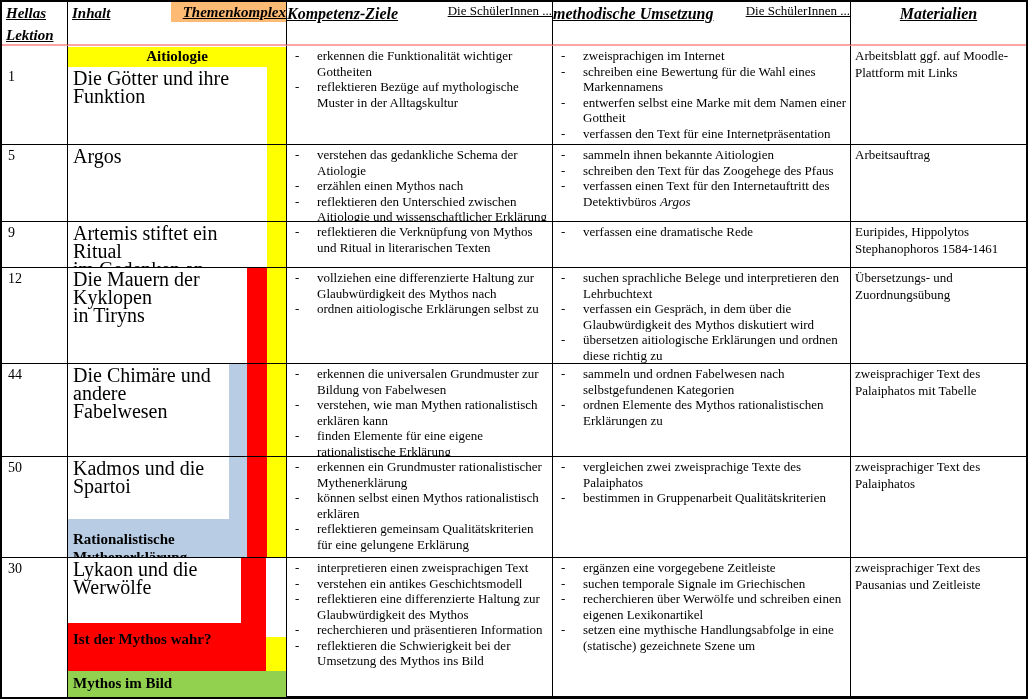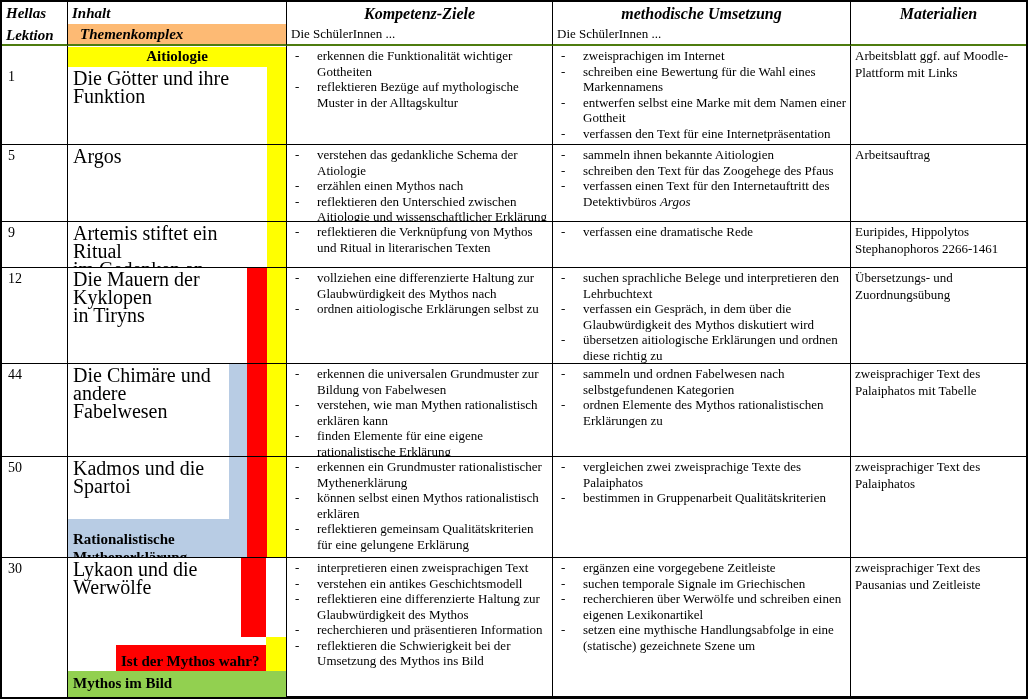--- a/index.html
+++ b/index.html
@@ -12,24 +12,24 @@
     position: absolute; left: 0; top: 0;
     display: grid;
     grid-template-columns: 66px 219px 266px 298px 175px;
     grid-template-rows: 44px 99px 77px 46px 96px 93px 101px 139px;
     border: 2px solid #000;
     width: 1028px; height: 699px;
   }
   .c { border-right: 1px solid #000; border-bottom: 1px solid #000; overflow: hidden; position: relative; background: #fff; }
   .c.last-col { border-right: none; }
   .c.last-row { border-bottom: none; }
-  .c.hdr { border-bottom: 2px solid #4d7c0f; }
-
-  
-  .hcell { display: flex; flex-direction: column; justify-content: space-between; }
+  .c.hdr { border-bottom: 2px solid #fca5a5; text-decoration: underline; }
+
+  
+  .hcell { display: flex; flex-direction: row; justify-content: space-between; }
   .h-bold-it { font-weight: bold; font-style: italic; font-size: 15px; line-height: 21px; padding: 1px 4px 0 4px; }
   .h-title { font-weight: bold; font-style: italic; font-size: 16px; line-height: 22px; text-align: center; padding-top: 1px; }
   .h-sub { font-size: 13px; line-height: 18px; padding: 0 0 1px 4px; }
   .gray-band { background: #fdba74; height: 20px; font-weight: bold; font-style: italic; font-size: 15px; line-height: 20px; padding-left: 12px; }
 
   
   .num { font-size: 14px; line-height: 17px; padding: 2px 4px 0 6px; }
   .num.shifted { padding-top: 22px; }
 
   
@@ -175,21 +175,21 @@
       </div>
     </div>
     <div class="c">
       <div class="list">
         <div class="bl">
             <span class="d">-</span>
             <span class="t">verfassen eine dramatische Rede</span>
           </div>
       </div>
     </div>
-    <div class="c last-col mat">Euripides, Hippolytos Stephanophoros 2266-1461</div>
+    <div class="c last-col mat">Euripides, Hippolytos Stephanophoros 1584-1461</div>
 
     <div class="c num">12</div>
     <div class="c inhalt">
       <div class="strip y" style="right:0; width:19px; top:0; bottom:0;"></div>
       <div class="strip r" style="right:19px; width:20px; top:0; bottom:0;"></div>
       <div class="topic"><span>Die Mauern der Kyklopen</span><br><span>in Tiryns</span></div>
     </div>
     <div class="c">
       <div class="list">
         <div class="bl">
@@ -291,21 +291,21 @@
             <span class="d">-</span>
             <span class="t">bestimmen in Gruppenarbeit Qualitätskriterien</span>
           </div>
       </div>
     </div>
     <div class="c last-col mat">zweisprachiger Text des Palaiphatos</div>
 
     <div class="c num last-row">30</div>
     <div class="c inhalt last-row">
       <div class="strip r" style="right:20px; width:25px; top:0; bottom:60px;"></div>
-      <div class="strip r band-label" style="left:0; right:20px; bottom:26px; height:26px; padding-top:7px;margin-left:48px;">Ist der Mythos wahr?</div>
+      <div class="strip r band-label" style="left:0; right:20px; bottom:26px; height:48px; padding-top:7px;">Ist der Mythos wahr?</div>
       <div class="strip y" style="right:0; width:20px; bottom:26px; height:34px;"></div>
       <div class="strip g band-label" style="left:0; right:0; bottom:0; height:26px; padding-top:3px;">Mythos im Bild</div>
       <div class="topic">Lykaon und die Werwölfe</div>
     </div>
     <div class="c">
       <div class="list">
         <div class="bl">
             <span class="d">-</span>
             <span class="t">interpretieren einen zweisprachigen Text</span>
           </div>

